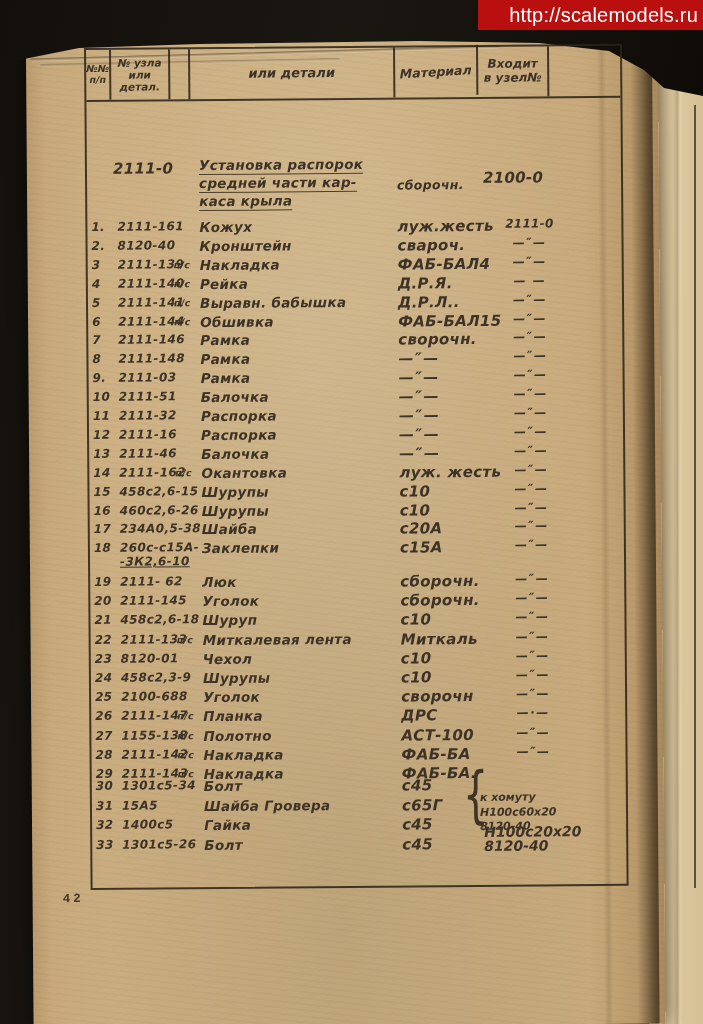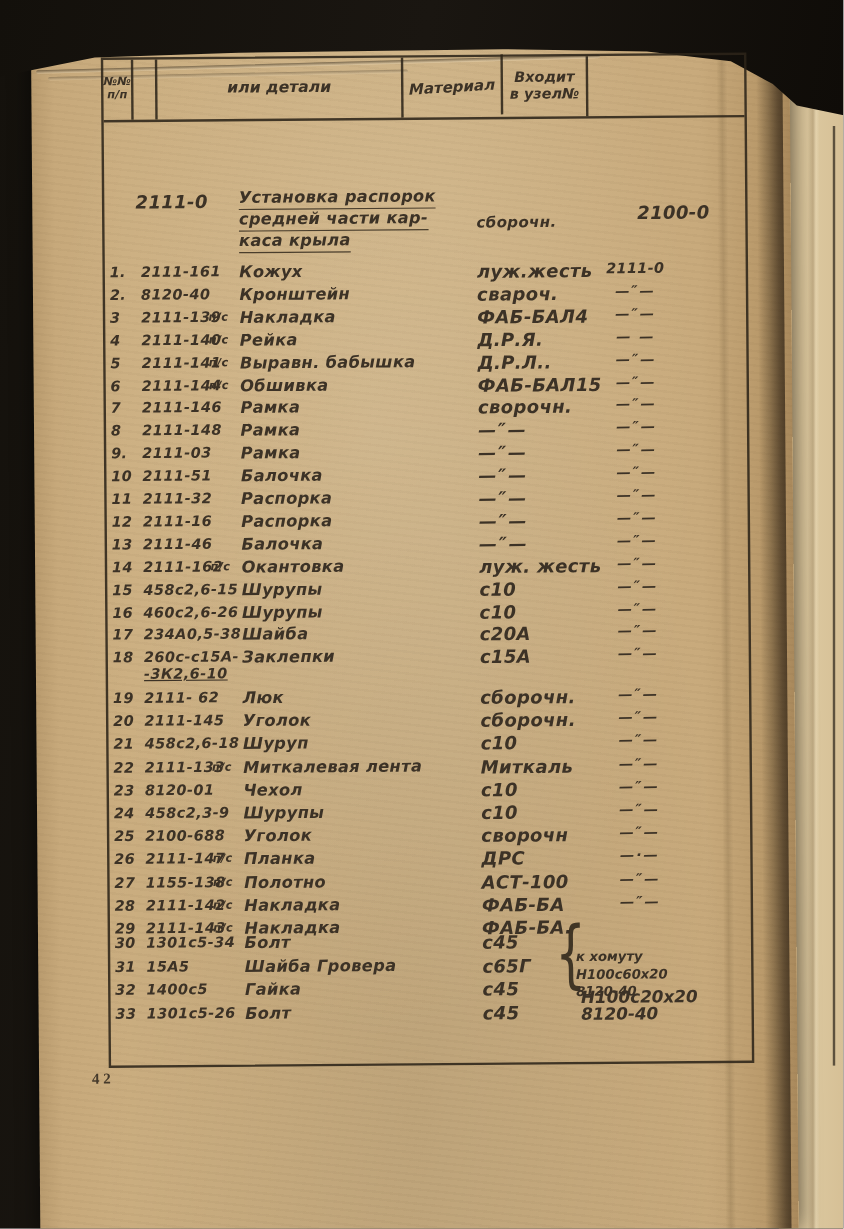--- a/index.html
+++ b/index.html
@@ -95,28 +95,28 @@
   .c-mark{left:86px;font-size:9.5px;top:2px !important;text-align:right;}
   .c-name{left:112px;font-size:13.5px;}
   .c-mat{left:310px;font-size:15px;}
   .c-node{left:384px;width:116px;text-align:center;font-size:12px;}
   .dit{letter-spacing:1.5px;}
   
   .tb-part{position:absolute;left:26px;top:58px;font-size:15px;}
   .tb-name{position:absolute;left:112px;top:56px;font-size:13.5px;line-height:17px;}
   .tb-name span{display:table;border-bottom:1.6px solid rgba(50,41,28,.85);padding-bottom:0;}
   .tb-mat{position:absolute;left:310px;top:78px;font-size:12.5px;}
-  .tb-node{position:absolute;left:396px;top:70px;font-size:15px;margin-left:48px;}
+  .tb-node{position:absolute;left:396px;top:70px;font-size:15px;}
   
   .brace{position:absolute;left:364px;top:668px;font-size:62px;line-height:56px;
          font-weight:normal;font-style:normal;transform:scaleX(.65);color:rgba(50,41,28,.9);}
   .bnote{position:absolute;left:388px;top:692px;font-size:11px;line-height:14.5px;}
   .bnote div, .n33 div{white-space:nowrap;font-style:italic;font-weight:bold;}
   .n33{position:absolute;left:392px;top:726px;font-size:14px;line-height:14px;}
-  .pagenum{position:absolute;left:70px;top:892px;font-family:Liberation Serif, serif;
+  .pagenum{position:absolute;left:56px;top:892px;font-family:Liberation Mono, monospace;
            font-size:12.5px;font-weight:bold;letter-spacing:3px;color:#453a2b;}
 </style>
 </head>
 <body>
 
 <div id="canvas">
 
   <div class="next-page">
     <div class="np-crease"></div>
     <div class="np-line"></div>
@@ -131,20 +131,25 @@
   <div class="edge-line"></div>
   <div class="edge-line e2"></div>
 
   <div class="content">
     <div class="ptable">
 
       <div class="thead">
         <div class="hc w1">
           <span>№№</span>
           <span>п/п</span>
+        </div>
+        <div class="hc w2">
+          <span>№ узла</span>
+          <span>или</span>
+          <span>детал.</span>
         </div>
         <div class="hc w3"></div>
         <div class="hc w4">
           <span>или детали</span>
         </div>
         <div class="hc w5">
           <span>Материал</span>
         </div>
         <div class="hc w6">
           <span>Входит</span>
@@ -412,13 +417,16 @@
         <div class="n33">
           <div>Н100с20х20</div>
           <div>8120-40</div>
         </div>
       </div>
     </div>
 
     <div class="pagenum">42</div>
   </div>
 
+  <div class="watermark">
+    <span>http://scalemodels.ru</span>
+  </div>
 </div>
 
 </body></html>

